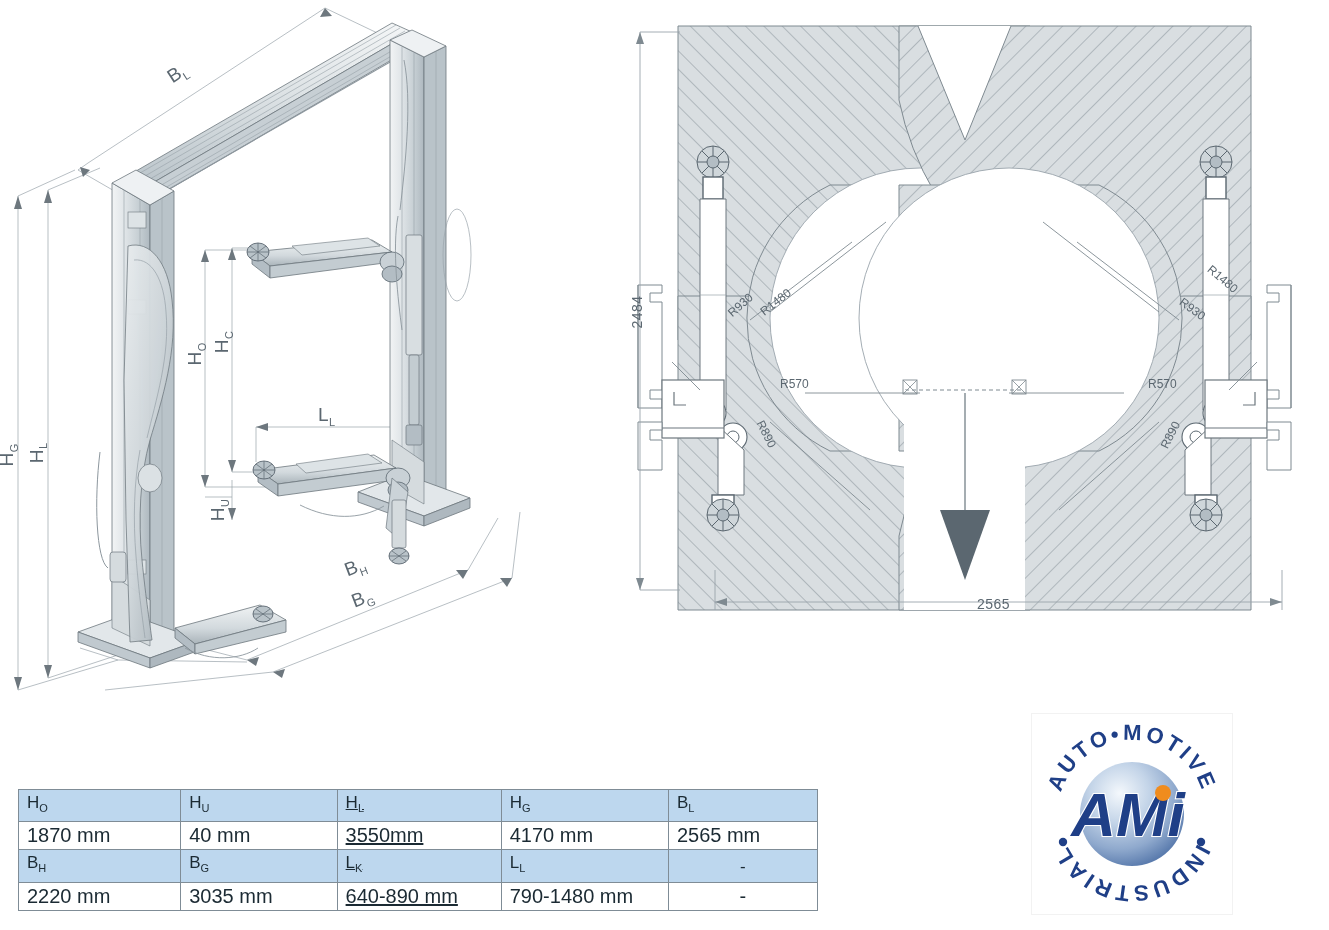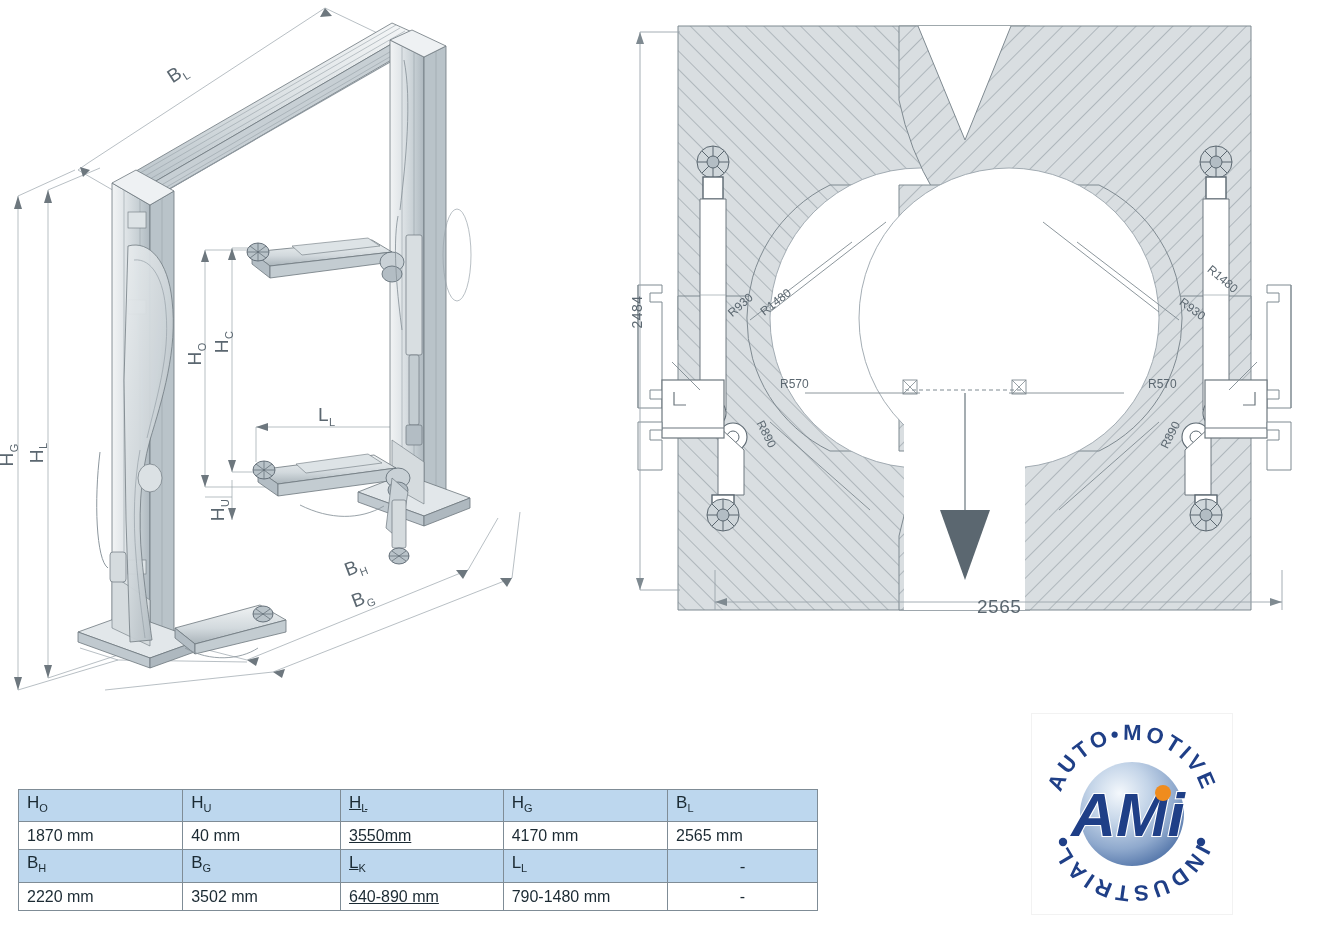--- a/index.html
+++ b/index.html
@@ -14,21 +14,21 @@
   .dimlbl sub{font-size:11px;}
   .radlbl{position:absolute;font-size:12px;color:#5b6770;white-space:nowrap;}
 
   
   svg{display:block;overflow:visible;}
 
   
   .spec-table{position:absolute;left:18px;top:789px;width:800px;
               border-collapse:collapse;font-size:16px;}
   .spec-table td{border:1px solid #7f8c96;height:25px;padding:1px 8px;
-                 color:#1b2a33;font-size:16px;line-height:23px;white-space:nowrap;}
+                 color:#1b2a33;font-size:20px;line-height:23px;white-space:nowrap;}
   .spec-table tr.hdr td{background:#bdd7ee;font-size:17px;}
   .spec-table td.ctr{text-align:center;}
   .spec-table sub{font-size:11px;}
   .col1{width:168px;} .col2{width:160px;} .col3{width:160px;text-decoration:underline;}
   .col4{width:160px;} .col5{width:150px;}
 
   
   .logo-box{position:absolute;left:1031px;top:713px;width:200px;height:200px;
             background:#ffffff;border:1px solid #f2f2f2;}
   .logo-box svg{position:absolute;left:0;top:0;}
@@ -489,21 +489,21 @@
           <polygon points="40,580 44,568 36,568"></polygon>
           <polygon points="115,592 127,596 127,588"></polygon>
           <polygon points="682,592 670,596 670,588"></polygon>
         </g>
       </g>
     </svg>
 
     <div class="dimlbl" style="left:20px;top:294px;transform:rotate(-90deg);font-size:14px;">
       <span>2484</span>
     </div>
-    <div class="dimlbl" style="left:377px;top:586px;font-size:19px;">
+    <div class="dimlbl" style="left:377px;top:586px;font-size:14px;">
       <span>2565</span>
     </div>
 
     <div class="radlbl" style="left:126px;top:288px;transform:rotate(-41deg);">
       <span>R930</span>
     </div>
     <div class="radlbl" style="left:158px;top:285px;transform:rotate(-38deg);">
       <span>R1480</span>
     </div>
     <div class="radlbl" style="left:180px;top:367px;">
@@ -545,21 +545,21 @@
         </tr>
         <tr class="hdr">
           <td class="col1">B<sub>H</sub></td>
           <td class="col2">B<sub>G</sub></td>
           <td class="col3">L<sub>K</sub></td>
           <td class="col4">L<sub>L</sub></td>
           <td class="col5 ctr">-</td>
         </tr>
         <tr>
           <td class="col1">2220 mm</td>
-          <td class="col2">3502 mm</td>
+          <td class="col2">3035 mm</td>
           <td class="col3">640-890 mm</td>
           <td class="col4">790-1480 mm</td>
           <td class="col5 ctr">-</td>
         </tr>
       </tbody>
   </table>
 
   <div class="logo-box">
     <svg width="200" height="200" viewBox="0 0 200 200">
       <defs>

